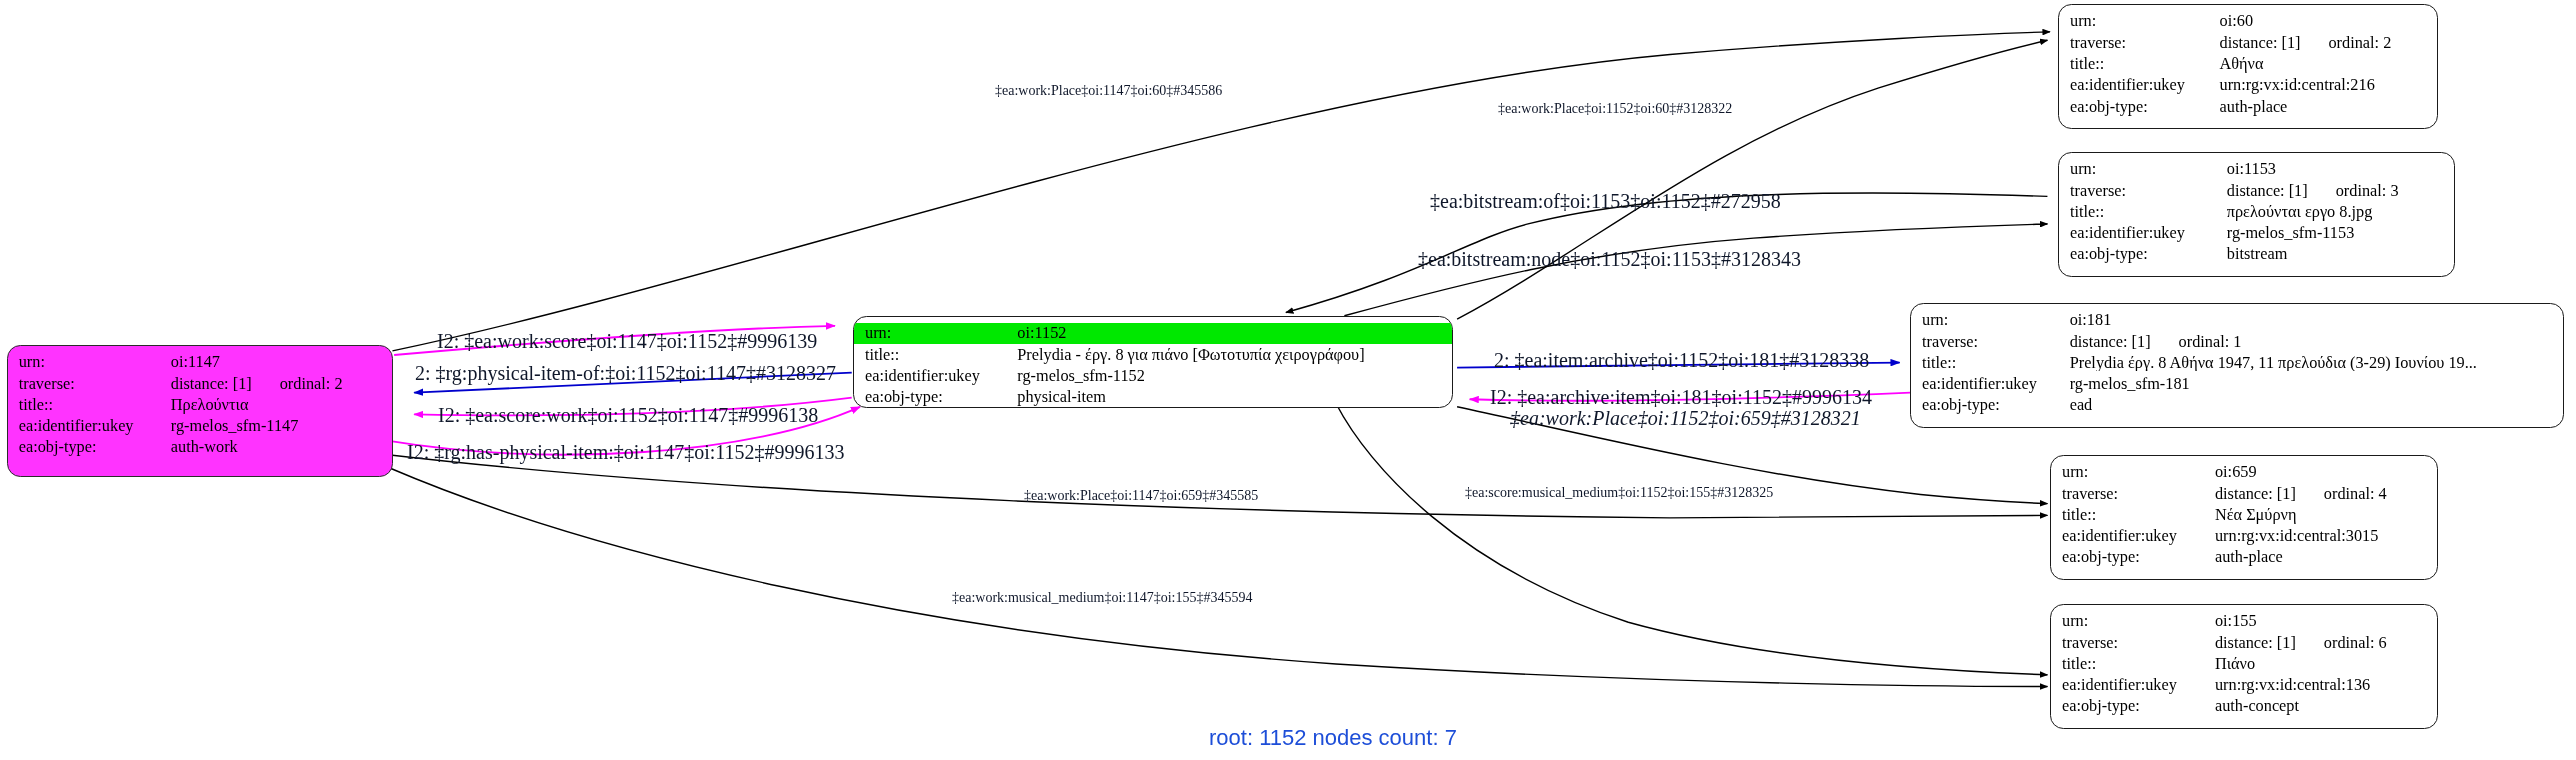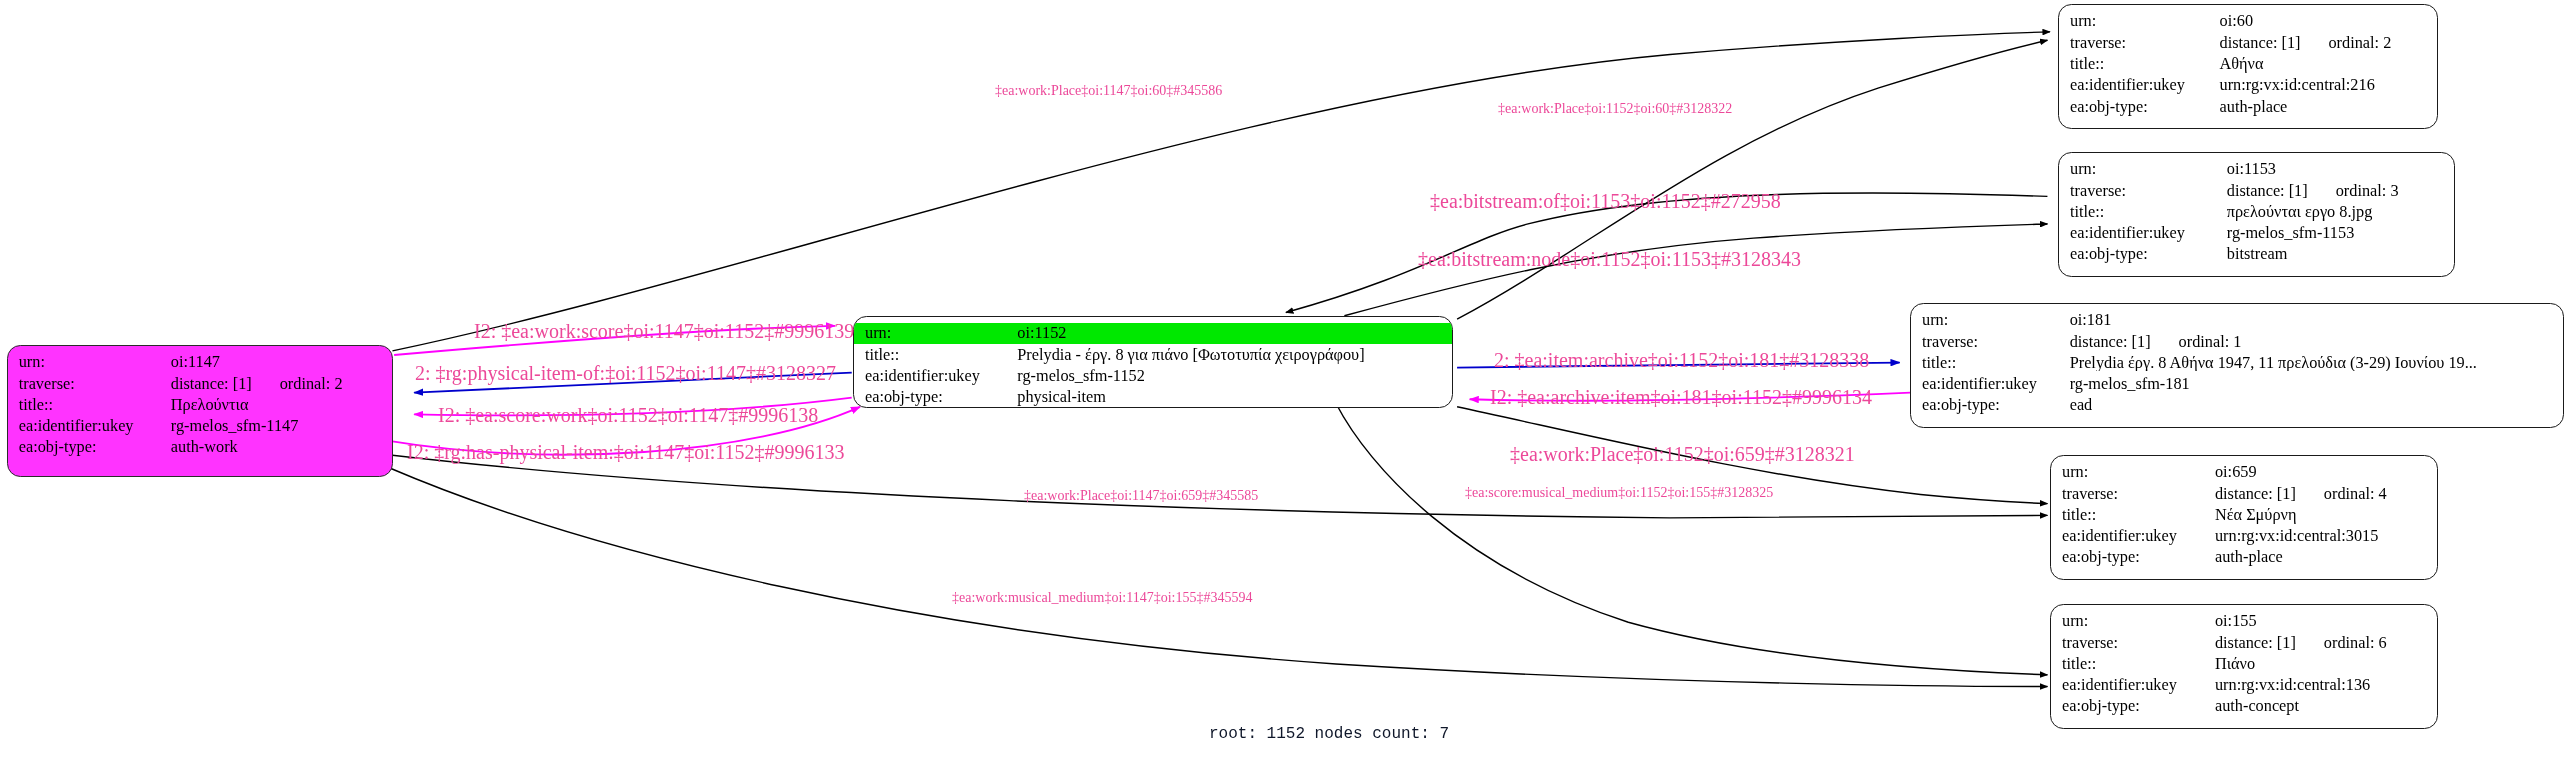--- a/index.html
+++ b/index.html
@@ -69,31 +69,31 @@
     display: inline-block;
     max-width: 434px;
     overflow: hidden;
     text-overflow: ellipsis;
     white-space: nowrap;
     vertical-align: bottom;
   }
   .edge-label {
     position: absolute;
     font-family: "Liberation Serif", "DejaVu Serif", serif;
-    color: #ec4899;
+    color: #0f172a;
     white-space: nowrap;
     line-height: 1;
   }
   .lbl-sm { font-size: 14px; }
   .lbl-md { font-size: 20px; }
   .footer {
     position: absolute;
-    font-family: Liberation Mono, monospace;
-    font-size: 16px;
-    color: #0f172a;
+    font-family: Liberation Sans, sans-serif;
+    font-size: 22px;
+    color: #1d4ed8;
     white-space: nowrap;
   }
 </style>
 </head>
 <body>
 
 <div id="canvas">
 
   <svg class="edge-layer" viewBox="0 0 3085 911">
     <defs>
@@ -323,33 +323,33 @@
   </div>
 
   <div class="edge-label lbl-sm" style="left:995px; top:84px;">‡ea:work:Place‡oi:1147‡oi:60‡#345586</div>
 
   <div class="edge-label lbl-sm" style="left:1498px; top:102px;">‡ea:work:Place‡oi:1152‡oi:60‡#3128322</div>
 
   <div class="edge-label lbl-md" style="left:1430px; top:191px;">‡ea:bitstream:of‡oi:1153‡oi:1152‡#272958</div>
 
   <div class="edge-label lbl-md" style="left:1418px; top:249px;">‡ea:bitstream:node‡oi:1152‡oi:1153‡#3128343</div>
 
-  <div class="edge-label lbl-md" style="left:437px; top:321px;margin-left:37px;">I2: ‡ea:work:score‡oi:1147‡oi:1152‡#9996139</div>
+  <div class="edge-label lbl-md" style="left:437px; top:331px;">I2: ‡ea:work:score‡oi:1147‡oi:1152‡#9996139</div>
 
   <div class="edge-label lbl-md" style="left:415px; top:363px;">2: ‡rg:physical-item-of:‡oi:1152‡oi:1147‡#3128327</div>
 
   <div class="edge-label lbl-md" style="left:438px; top:405px;">I2: ‡ea:score:work‡oi:1152‡oi:1147‡#9996138</div>
 
   <div class="edge-label lbl-md" style="left:407px; top:442px;">I2: ‡rg:has-physical-item:‡oi:1147‡oi:1152‡#9996133</div>
 
   <div class="edge-label lbl-md" style="left:1494px; top:350px;">2: ‡ea:item:archive‡oi:1152‡oi:181‡#3128338</div>
 
   <div class="edge-label lbl-md" style="left:1490px; top:387px;">I2: ‡ea:archive:item‡oi:181‡oi:1152‡#9996134</div>
 
-  <div class="edge-label lbl-md" style="left:1510px; top:444px;">‡ea:work:Place‡oi:1152‡oi:659‡#3128321</div>
+  <div class="edge-label lbl-md" style="left:1510px; top:408px;font-style:italic;">‡ea:work:Place‡oi:1152‡oi:659‡#3128321</div>
 
   <div class="edge-label lbl-sm" style="left:986px; top:489px;margin-left:38px;">‡ea:work:Place‡oi:1147‡oi:659‡#345585</div>
 
   <div class="edge-label lbl-sm" style="left:1465px; top:486px;">‡ea:score:musical_medium‡oi:1152‡oi:155‡#3128325</div>
 
   <div class="edge-label lbl-sm" style="left:952px; top:591px;">‡ea:work:musical_medium‡oi:1147‡oi:155‡#345594</div>
 
   <div class="footer" style="left:1209px; top:725px;">root: 1152 nodes count: 7</div>
 
 </div>

